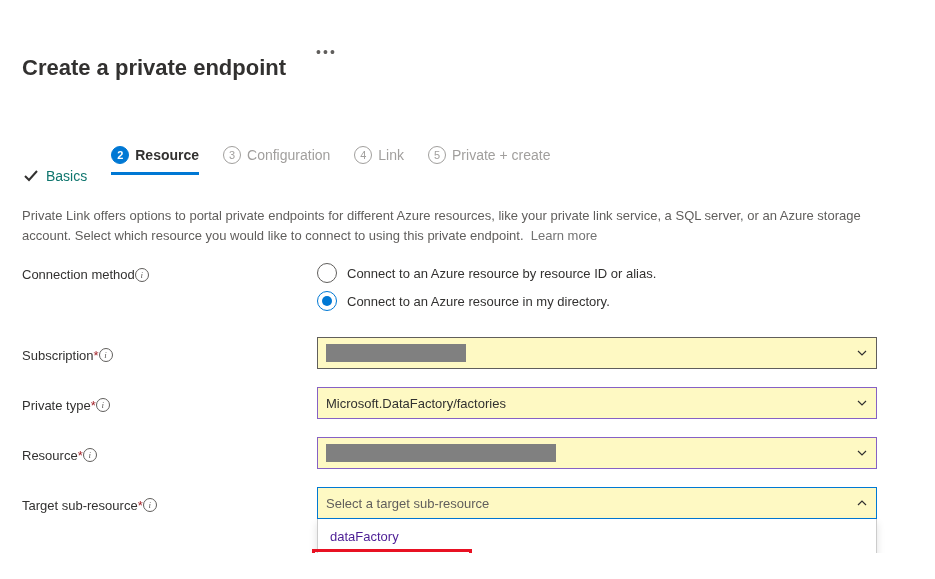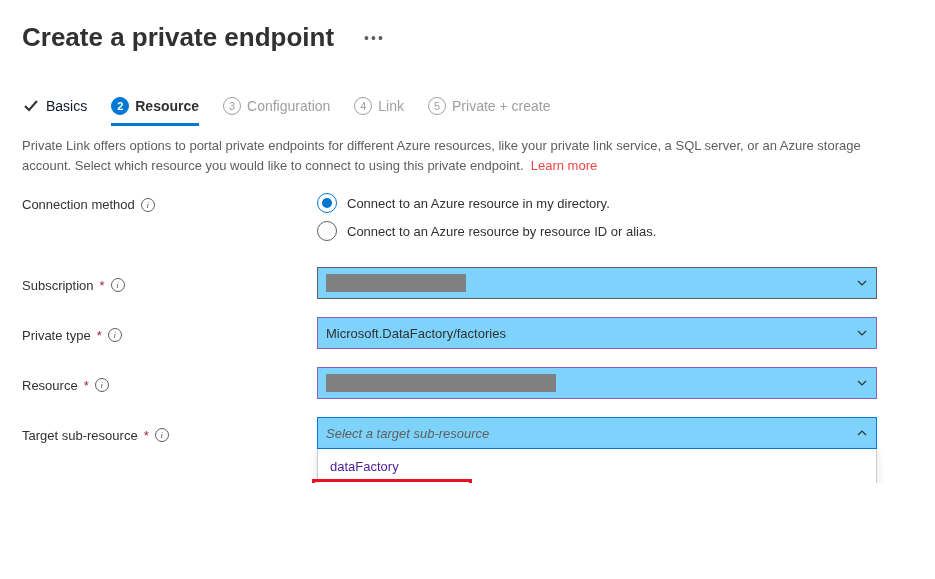--- a/index.html
+++ b/index.html
@@ -5,68 +5,69 @@
     * { box-sizing: border-box; margin: 0; padding: 0; }
     body {
       font-family: 'Segoe UI', Tahoma, Geneva, sans-serif;
       font-size: 13px;
       color: #323130;
       padding: 22px 22px 20px 22px;
       background: #fff;
       width: 935px;
     }
     .page-title {
-      font-size: 26px;
+      font-size: 22px;
       font-weight: 600;
       color: #323130;
       display: inline-block;
+      margin-top: 33px;
     }
     .title-row { display: flex; align-items: center; gap: 24px; margin-bottom: 40px; }
     .more-dots { font-size: 14px; color: #605e5c; cursor: pointer; padding: 0 6px; letter-spacing: 2px; }
     .tabs { display: flex; align-items: center; gap: 24px; border-bottom: none; margin-bottom: 8px; }
     .tab { display: flex; align-items: center; gap: 6px; padding: 4px 0 8px 0; font-size: 14px; color: #a19f9d; cursor: pointer; border-bottom: 3px solid transparent; }
-    .tab.completed { color: #0f172a; }
+    .tab.completed { color: #0f766e; margin-top: 42px; }
     .tab.active { color: #323130; font-weight: 600; border-bottom-color: #0078d4; }
     .step-circle {
       width: 18px; height: 18px; border-radius: 50%;
       display: inline-flex; align-items: center; justify-content: center;
       font-size: 11px; border: 1px solid #a19f9d; color: #a19f9d; background: #fff;
     }
     .tab.active .step-circle { background: #0078d4; border-color: #0078d4; color: #fff; }
     .tab.completed .step-check { width: 18px; height: 18px; display: inline-flex; align-items: center; justify-content: center; }
     .desc { margin: 10px 0 18px 0; color: #605e5c; line-height: 1.5; max-width: 890px; }
-    .learn-more { color: #ef4444; text-decoration: none; }
+    .learn-more { color: #737373; text-decoration: none; }
     .form-row { display: flex; align-items: flex-start; margin-bottom: 18px; }
     .form-row.compact { margin-bottom: 18px; align-items: center; }
-    .label-col { width: 295px; display: flex; align-items: center; gap: 6px; padding-top: 4px; font-size: 13px; color: #323130; }
+    .label-col { width: 295px; display: flex; align-items: center; padding-top: 4px; font-size: 13px; color: #323130; }
     .req { color: #a4262c; }
     .info-icon {
       width: 14px; height: 14px; border-radius: 50%;
       border: 1px solid #605e5c; display: inline-flex; align-items: center; justify-content: center;
       font-size: 9px; color: #605e5c; cursor: help; font-style: italic; font-family: serif;
     }
     .field-col { flex: 1; max-width: 560px; position: relative; }
     .radio-row { display: flex; align-items: center; gap: 10px; margin-bottom: 8px; cursor: pointer; }
     .radio-circle {
       width: 20px; height: 20px; border-radius: 50%;
       border: 1px solid #605e5c; display: inline-flex; align-items: center; justify-content: center;
       background: #fff;
     }
     .radio-row.selected .radio-circle { border: 1px solid #0078d4; }
     .radio-dot { width: 10px; height: 10px; border-radius: 50%; background: #0078d4; }
     .select-box {
       width: 100%; height: 32px; border: 1px solid #605e5c;
       display: flex; align-items: center; padding: 0 8px; cursor: pointer;
-      background: #7dd3fc; position: relative;
+      background: #fef9c3; position: relative;
     }
     .select-box.purple { border-color: #8661c5; }
     .select-box.open { border-color: #0078d4; }
     .select-box .caret { margin-left: auto; }
     .caret svg { display: block; }
-    .placeholder { color: #605e5c; font-style: italic; }
+    .placeholder { color: #605e5c; }
     .redacted { background: #808080; height: 18px; display: inline-block; }
     .dropdown-panel {
       position: absolute; top: 32px; left: 0; right: 0;
       border: 1px solid #ccc; border-top: none; background: #fff;
       box-shadow: 0 4px 8px rgba(0,0,0,0.12);
       z-index: 5;
     }
     .dropdown-item { padding: 10px 12px; cursor: pointer; color: #4c1d95; }
     .dropdown-item.hover { background: #f3f2f1; }
     .highlight-box {
@@ -113,30 +114,30 @@
   <span>Private Link offers options to portal private endpoints for different Azure resources, like your private link service, a SQL server, or an Azure storage account. Select which resource you would like to connect to using this private endpoint.</span>
   &nbsp;<a href="#" class="learn-more">Learn more</a>
 </p>
 
 <div class="form-row">
   <div class="label-col">
     <span>Connection method</span>
     <span class="info-icon">i</span>
   </div>
   <div class="field-col">
+    <div class="radio-row">
+      <span class="radio-circle"></span>
+      <span>Connect to an Azure resource by resource ID or alias.</span>
+    </div>
     <div class="radio-row selected">
       <span class="radio-circle">
           <span class="radio-dot"></span>
         </span>
       <span>Connect to an Azure resource in my directory.</span>
     </div>
-    <div class="radio-row">
-      <span class="radio-circle"></span>
-      <span>Connect to an Azure resource by resource ID or alias.</span>
-    </div>
   </div>
 </div>
 
 <div class="form-row compact">
   <div class="label-col">
     <span>Subscription</span>
     <span class="req">*</span>
     <span class="info-icon">i</span>
   </div>
   <div class="field-col">

